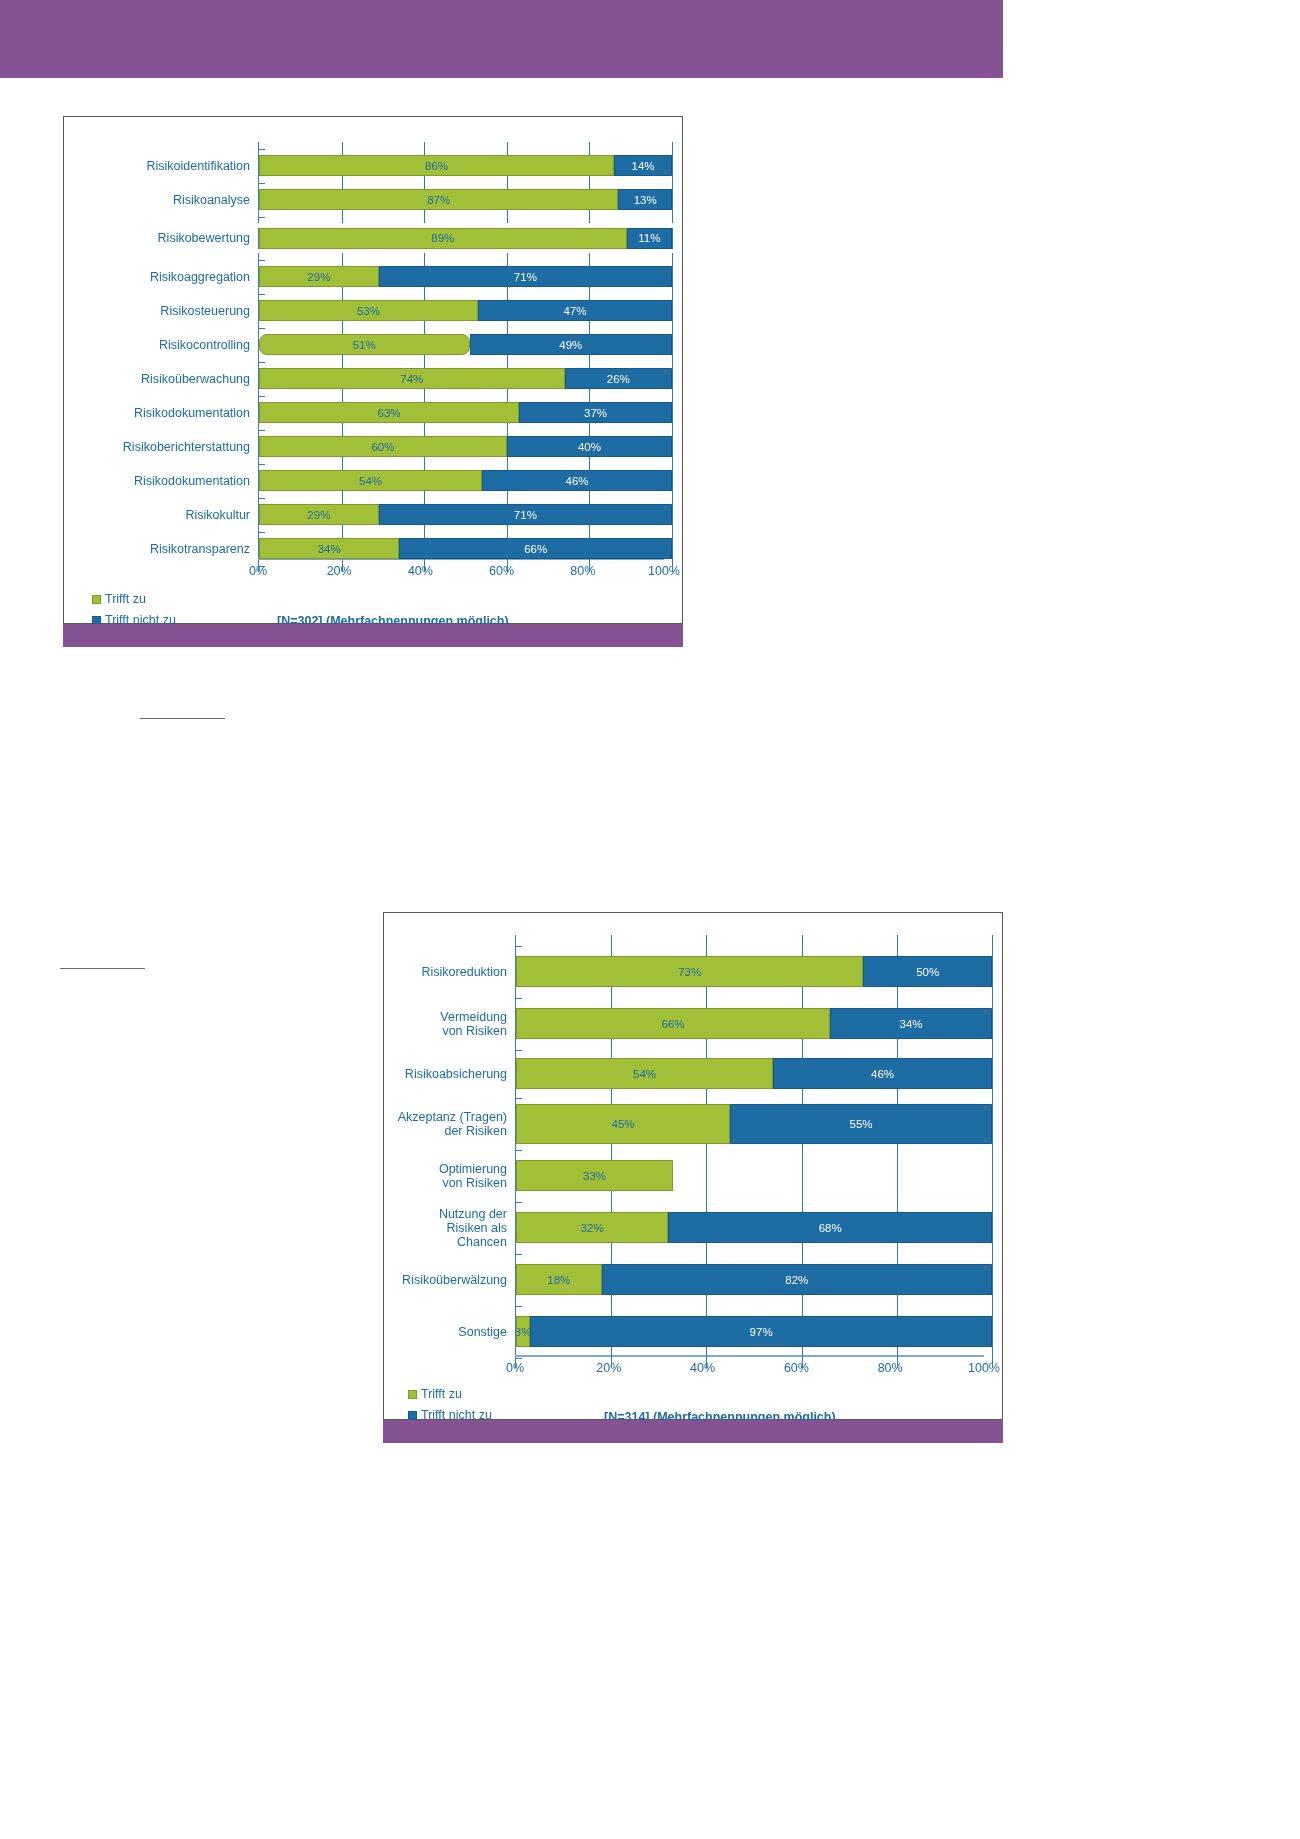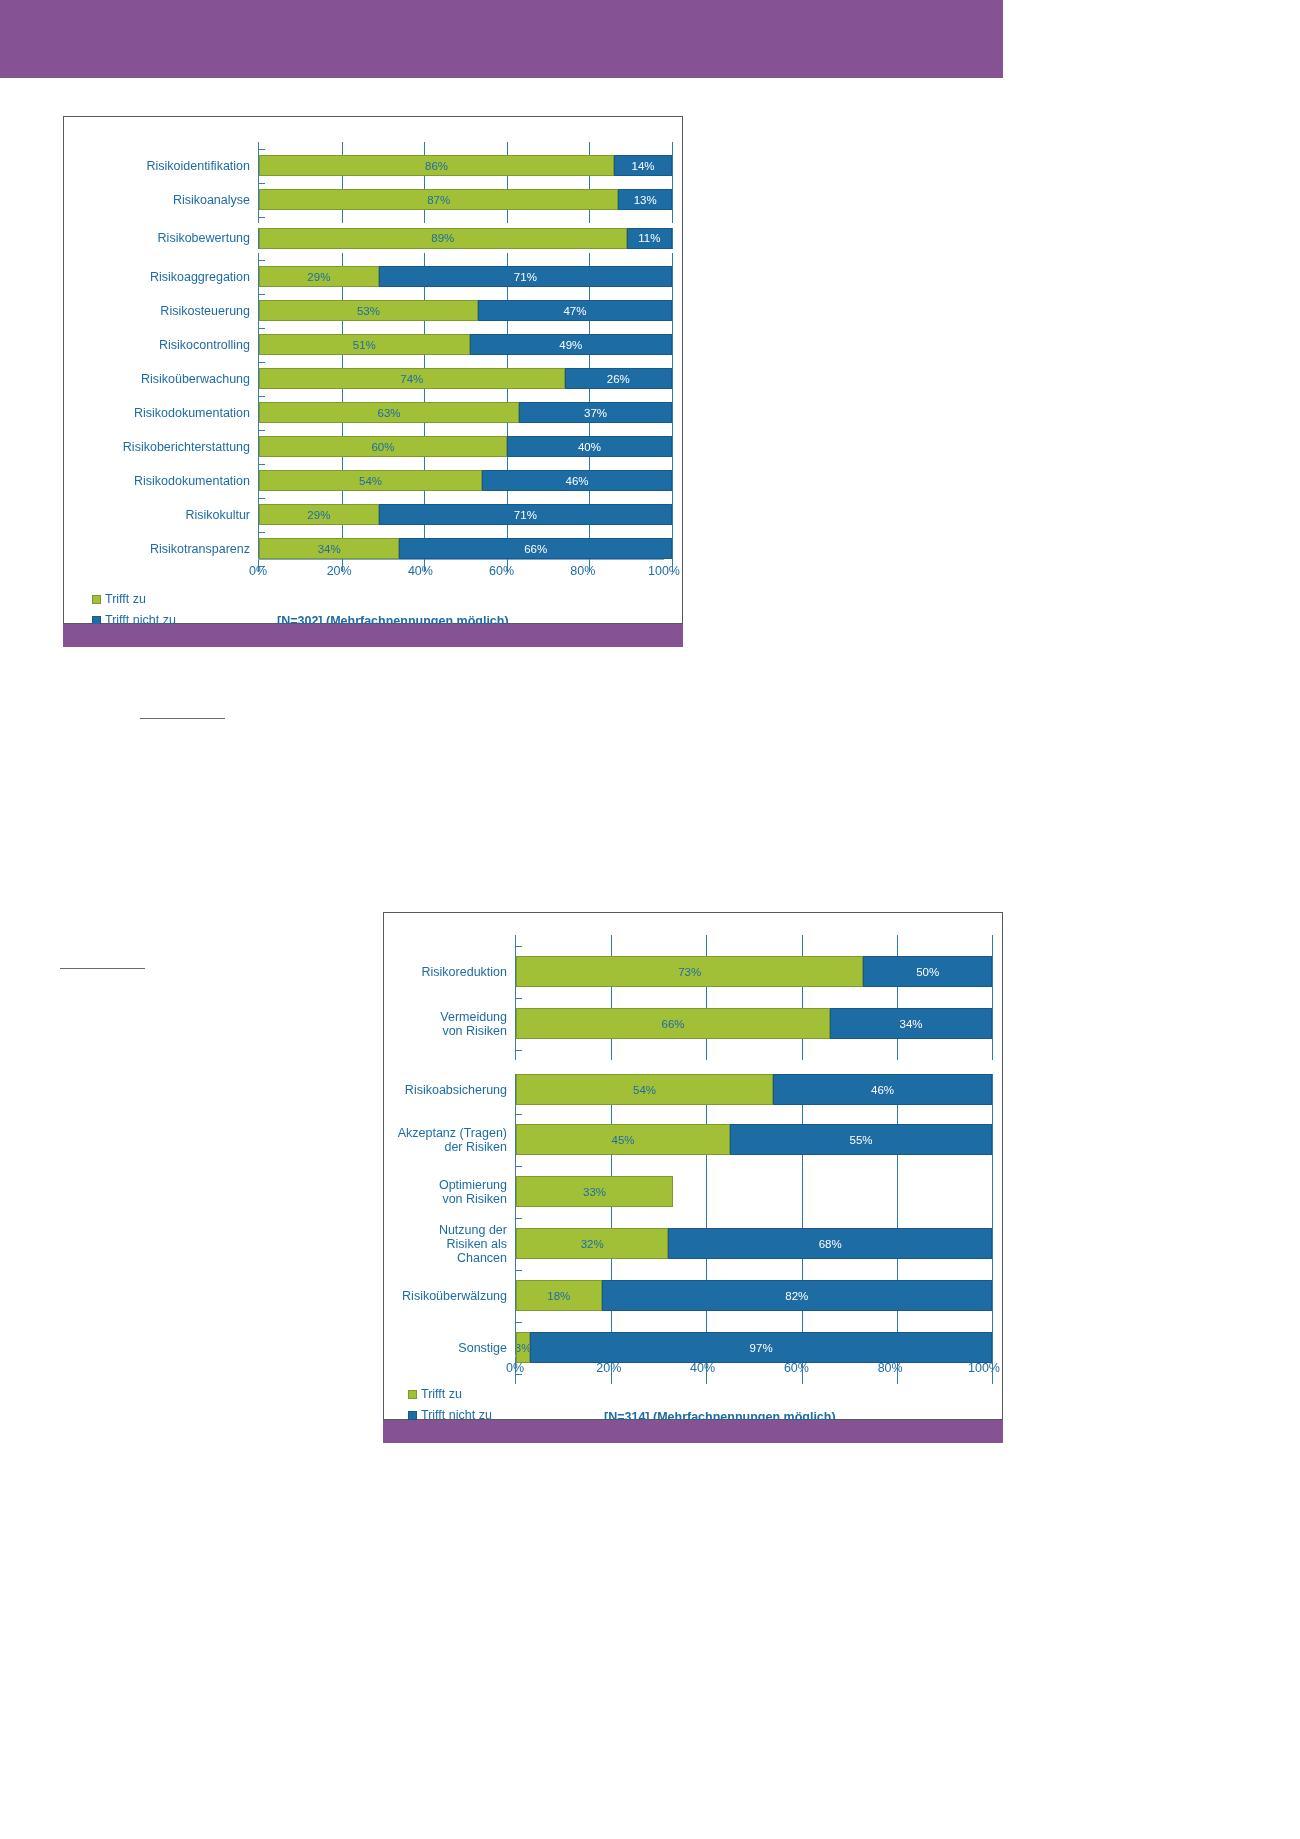--- a/index.html
+++ b/index.html
@@ -283,21 +283,21 @@
         <div class="row" style="height:21px;">
           <div class="cat-label" style="flex:0 0 182px;">Risikocontrolling</div>
           <div class="bars" style="height:21px;">
             <div class="gridlines">
               <i style="left:20%;"></i>
               <i style="left:40%;"></i>
               <i style="left:60%;"></i>
               <i style="left:80%;"></i>
               <i style="left:100%;"></i>
             </div>
-            <div class="seg green" style="width:51%;">51%</div>
+            <div class="seg green" style="width:51%;border-radius:8px;">51%</div>
             <div class="seg blue" style="width:49%;">49%</div>
           </div>
         </div>
         <div class="spacer">
           <div style="flex:0 0 182px;"></div>
           <div class="bars">
             <div class="tickstub"></div>
             <div class="gridlines">
               <i style="left:20%;"></i>
               <i style="left:40%;"></i>
@@ -558,21 +558,21 @@
             <div class="tickstub"></div>
             <div class="gridlines">
               <i style="left:20%;"></i>
               <i style="left:40%;"></i>
               <i style="left:60%;"></i>
               <i style="left:80%;"></i>
               <i style="left:100%;"></i>
             </div>
           </div>
         </div>
-        <div class="row" style="height:27px;margin-top:16px;">
+        <div class="row" style="height:27px;">
           <div class="cat-label" style="flex:0 0 119px;">Risikoabsicherung</div>
           <div class="bars" style="height:31px;">
             <div class="gridlines">
               <i style="left:20%;"></i>
               <i style="left:40%;"></i>
               <i style="left:60%;"></i>
               <i style="left:80%;"></i>
               <i style="left:100%;"></i>
             </div>
             <div class="seg green" style="width:54%;">54%</div>
@@ -588,21 +588,21 @@
               <i style="left:40%;"></i>
               <i style="left:60%;"></i>
               <i style="left:80%;"></i>
               <i style="left:100%;"></i>
             </div>
           </div>
         </div>
         <div class="row" style="height:31px;">
           <div class="cat-label" style="flex:0 0 119px;">Akzeptanz (Tragen)
 der Risiken</div>
-          <div class="bars" style="height:31px;">
+          <div class="bars" style="height:40px;">
             <div class="gridlines">
               <i style="left:20%;"></i>
               <i style="left:40%;"></i>
               <i style="left:60%;"></i>
               <i style="left:80%;"></i>
               <i style="left:100%;"></i>
             </div>
             <div class="seg green" style="width:45%;">45%</div>
             <div class="seg blue" style="width:55%;">55%</div>
           </div>

